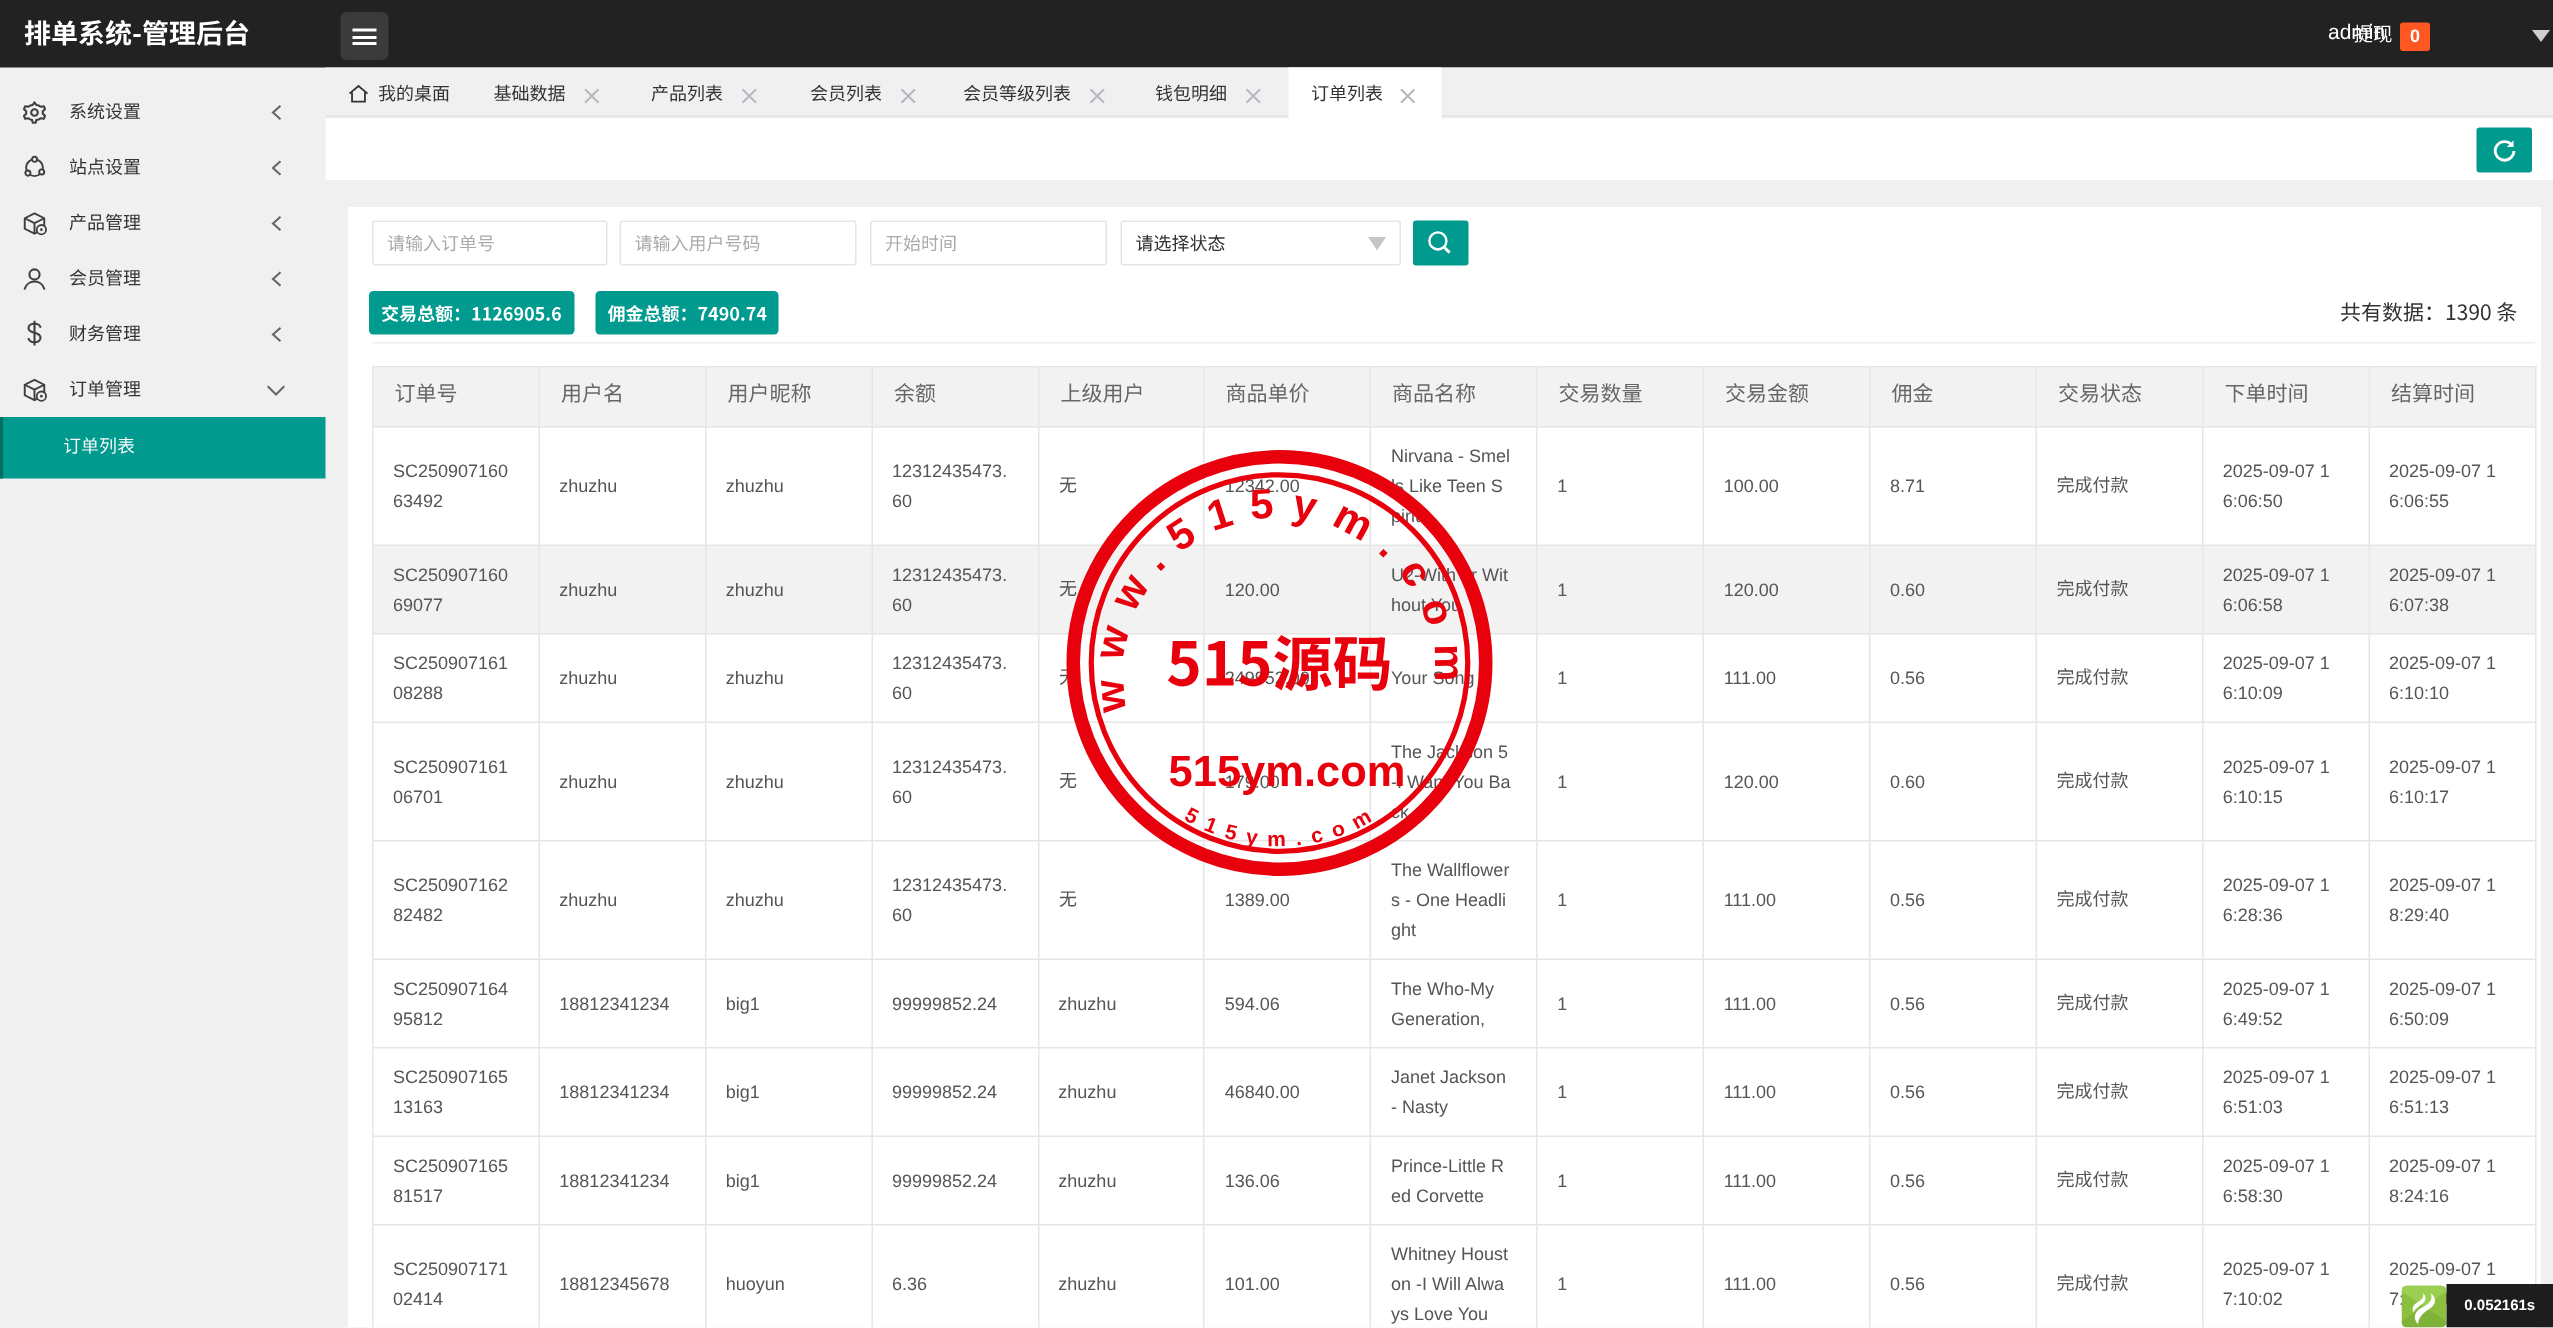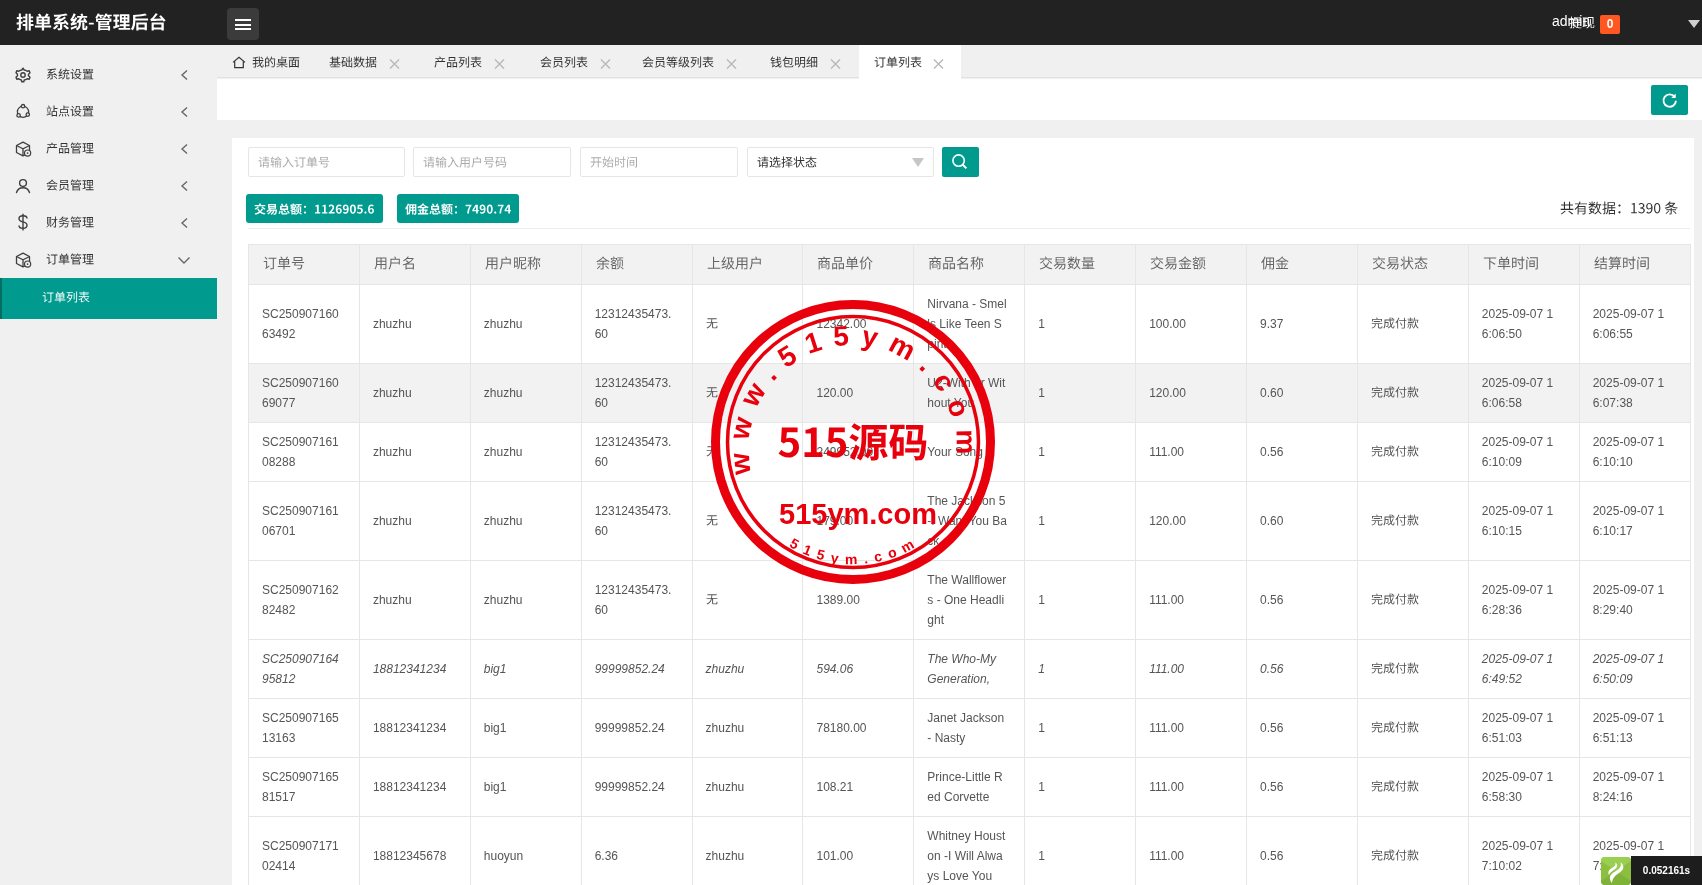--- a/index.html
+++ b/index.html
@@ -240,21 +240,21 @@
         <td>zhuzhu</td>
         <td>zhuzhu</td>
         <td>12312435473.<br>60</td>
         <td><svg style="vertical-align:middle;position:relative;top:-1px" width="13" height="13.7" viewBox="0 -10.6 13 13.7">
             <path fill="#555" d="M1.4 -9.3V-8.4H5.4C5.3 -7.5 5.3 -6.6 5.1 -5.7H0.6V-4.8H5C4.5 -2.8 3.3 -0.9 0.5 0.2C0.7 0.4 1 0.7 1.1 1C4.2 -0.3 5.4 -2.5 5.9 -4.8H6.1V-0.7C6.1 0.4 6.5 0.7 7.7 0.7C8 0.7 9.7 0.7 10 0.7C11.1 0.7 11.4 0.2 11.5 -1.7C11.3 -1.8 10.9 -2 10.6 -2.1C10.6 -0.5 10.5 -0.2 9.9 -0.2C9.5 -0.2 8.1 -0.2 7.8 -0.2C7.2 -0.2 7.1 -0.3 7.1 -0.7V-4.8H11.4V-5.7H6C6.2 -6.6 6.2 -7.5 6.3 -8.4H10.7V-9.3Z"></path>
           </svg></td>
         <td>12342.00</td>
         <td>Nirvana - Smel<br>ls Like Teen S<br>pirit</td>
         <td>1</td>
         <td>100.00</td>
-        <td>9.37</td>
+        <td>8.71</td>
         <td><svg style="vertical-align:middle;position:relative;top:-1px" width="49" height="13.7" viewBox="0 -10.6 49 13.7">
             <path fill="#555" d="M2.7 -6.6V-5.7H9.3V-6.6ZM0.7 -4.3V-3.5H3.9C3.8 -1.3 3.3 -0.3 0.5 0.2C0.7 0.4 0.9 0.7 1 1C4 0.3 4.6 -1 4.8 -3.5H6.9V-0.5C6.9 0.5 7.2 0.8 8.3 0.8C8.6 0.8 9.9 0.8 10.2 0.8C11.1 0.8 11.4 0.3 11.5 -1.3C11.2 -1.4 10.9 -1.5 10.7 -1.7C10.6 -0.3 10.5 -0.1 10.1 -0.1C9.8 -0.1 8.7 -0.1 8.4 -0.1C7.9 -0.1 7.8 -0.1 7.8 -0.5V-3.5H11.3V-4.3ZM5.1 -9.9C5.3 -9.6 5.5 -9.1 5.7 -8.7H1V-6H1.9V-7.8H10.1V-6H11V-8.7H6.7C6.6 -9.1 6.2 -9.7 6 -10.2Z M18.5 -10.1C18.5 -9.4 18.6 -8.7 18.6 -8H13.5V-4.7C13.5 -3.1 13.4 -1 12.4 0.4C12.6 0.6 13 0.9 13.2 1C14.3 -0.5 14.5 -3 14.5 -4.7V-4.7H16.7C16.6 -2.7 16.6 -1.9 16.4 -1.7C16.3 -1.6 16.2 -1.6 16 -1.6C15.8 -1.6 15.3 -1.6 14.7 -1.7C14.9 -1.4 15 -1.1 15 -0.8C15.6 -0.8 16.1 -0.8 16.5 -0.8C16.8 -0.8 17 -0.9 17.2 -1.2C17.4 -1.5 17.5 -2.5 17.5 -5.2C17.5 -5.3 17.6 -5.6 17.6 -5.6H14.5V-7.2H18.6C18.8 -5.2 19.1 -3.4 19.5 -2.1C18.7 -1.2 17.8 -0.4 16.8 0.2C16.9 0.3 17.3 0.7 17.4 0.9C18.3 0.3 19.2 -0.3 19.9 -1.1C20.4 0.1 21.2 0.9 22.1 0.9C23 0.9 23.4 0.3 23.5 -1.8C23.3 -1.9 22.9 -2.1 22.7 -2.3C22.7 -0.7 22.5 0 22.2 0C21.6 0 21 -0.7 20.6 -1.9C21.5 -3.1 22.2 -4.4 22.7 -6L21.8 -6.2C21.4 -5 20.9 -3.9 20.2 -3C19.9 -4.1 19.7 -5.6 19.6 -7.2H23.4V-8H19.5C19.5 -8.7 19.5 -9.4 19.5 -10.1ZM20.1 -9.5C20.8 -9.1 21.7 -8.5 22.2 -8L22.8 -8.7C22.3 -9.1 21.3 -9.7 20.6 -10Z M28.9 -4.9C29.5 -3.9 30.3 -2.6 30.6 -1.9L31.5 -2.3C31.1 -3 30.3 -4.3 29.7 -5.2ZM33 -9.9V-7.4H28.1V-6.5H33V-0.3C33 0 32.9 0.1 32.6 0.1C32.3 0.1 31.4 0.1 30.3 0.1C30.5 0.3 30.6 0.7 30.7 1C32 1 32.8 1 33.3 0.8C33.7 0.7 33.9 0.4 33.9 -0.3V-6.5H35.4V-7.4H33.9V-9.9ZM27.5 -10C26.8 -8.1 25.7 -6.3 24.4 -5.1C24.6 -4.9 24.9 -4.4 25 -4.2C25.4 -4.6 25.8 -5.1 26.2 -5.7V0.9H27.1V-7.1C27.6 -7.9 28.1 -8.8 28.4 -9.7Z M37.5 -2.6C37.2 -1.8 36.8 -0.9 36.4 -0.2C36.6 -0.1 36.9 0 37.1 0.1C37.5 -0.5 37.9 -1.5 38.2 -2.4ZM40.5 -2.4C40.8 -1.7 41.2 -0.9 41.4 -0.4L42.1 -0.7C41.9 -1.2 41.5 -2 41.2 -2.6ZM44.1 -6.2V-5.6C44.1 -4 44 -1.5 41.8 0.4C42 0.5 42.3 0.8 42.5 1C43.7 -0.1 44.3 -1.4 44.7 -2.6C45.1 -1 45.9 0.3 47 0.9C47.2 0.7 47.4 0.4 47.7 0.2C46.2 -0.6 45.4 -2.4 44.9 -4.5C45 -4.9 45 -5.3 45 -5.6V-6.2ZM39 -10V-8.9H36.6V-8.2H39V-7.1H36.9V-6.4H41.9V-7.1H39.8V-8.2H42.2V-8.9H39.8V-10ZM36.5 -3.8V-3H39V0C39 0.1 38.9 0.2 38.8 0.2C38.7 0.2 38.2 0.2 37.8 0.2C37.9 0.4 38 0.7 38 0.9C38.7 0.9 39.2 0.9 39.4 0.8C39.7 0.7 39.8 0.4 39.8 0V-3H42.3V-3.8ZM43.2 -10.1C43 -8.2 42.5 -6.4 41.8 -5.2V-5.5H37V-4.7H41.8V-5.1C42 -5 42.3 -4.7 42.5 -4.6C42.9 -5.3 43.2 -6.1 43.5 -7.1H46.4C46.2 -6.3 46 -5.4 45.8 -4.8L46.5 -4.6C46.9 -5.4 47.2 -6.7 47.4 -7.8L46.8 -7.9L46.7 -7.9H43.7C43.8 -8.6 44 -9.3 44.1 -9.9Z"></path>
           </svg></td>
         <td>2025-09-07 1<br>6:06:50</td>
         <td>2025-09-07 1<br>6:06:55</td>
       </tr>
       <tr style="height:59px;background:#f2f2f2">
         <td>SC250907160<br>69077</td>
         <td>zhuzhu</td>
         <td>zhuzhu</td>
@@ -323,21 +323,21 @@
         <td>The Wallflower<br>s - One Headli<br>ght</td>
         <td>1</td>
         <td>111.00</td>
         <td>0.56</td>
         <td><svg style="vertical-align:middle;position:relative;top:-1px" width="49" height="13.7" viewBox="0 -10.6 49 13.7">
             <path fill="#555" d="M2.7 -6.6V-5.7H9.3V-6.6ZM0.7 -4.3V-3.5H3.9C3.8 -1.3 3.3 -0.3 0.5 0.2C0.7 0.4 0.9 0.7 1 1C4 0.3 4.6 -1 4.8 -3.5H6.9V-0.5C6.9 0.5 7.2 0.8 8.3 0.8C8.6 0.8 9.9 0.8 10.2 0.8C11.1 0.8 11.4 0.3 11.5 -1.3C11.2 -1.4 10.9 -1.5 10.7 -1.7C10.6 -0.3 10.5 -0.1 10.1 -0.1C9.8 -0.1 8.7 -0.1 8.4 -0.1C7.9 -0.1 7.8 -0.1 7.8 -0.5V-3.5H11.3V-4.3ZM5.1 -9.9C5.3 -9.6 5.5 -9.1 5.7 -8.7H1V-6H1.9V-7.8H10.1V-6H11V-8.7H6.7C6.6 -9.1 6.2 -9.7 6 -10.2Z M18.5 -10.1C18.5 -9.4 18.6 -8.7 18.6 -8H13.5V-4.7C13.5 -3.1 13.4 -1 12.4 0.4C12.6 0.6 13 0.9 13.2 1C14.3 -0.5 14.5 -3 14.5 -4.7V-4.7H16.7C16.6 -2.7 16.6 -1.9 16.4 -1.7C16.3 -1.6 16.2 -1.6 16 -1.6C15.8 -1.6 15.3 -1.6 14.7 -1.7C14.9 -1.4 15 -1.1 15 -0.8C15.6 -0.8 16.1 -0.8 16.5 -0.8C16.8 -0.8 17 -0.9 17.2 -1.2C17.4 -1.5 17.5 -2.5 17.5 -5.2C17.5 -5.3 17.6 -5.6 17.6 -5.6H14.5V-7.2H18.6C18.8 -5.2 19.1 -3.4 19.5 -2.1C18.7 -1.2 17.8 -0.4 16.8 0.2C16.9 0.3 17.3 0.7 17.4 0.9C18.3 0.3 19.2 -0.3 19.9 -1.1C20.4 0.1 21.2 0.9 22.1 0.9C23 0.9 23.4 0.3 23.5 -1.8C23.3 -1.9 22.9 -2.1 22.7 -2.3C22.7 -0.7 22.5 0 22.2 0C21.6 0 21 -0.7 20.6 -1.9C21.5 -3.1 22.2 -4.4 22.7 -6L21.8 -6.2C21.4 -5 20.9 -3.9 20.2 -3C19.9 -4.1 19.7 -5.6 19.6 -7.2H23.4V-8H19.5C19.5 -8.7 19.5 -9.4 19.5 -10.1ZM20.1 -9.5C20.8 -9.1 21.7 -8.5 22.2 -8L22.8 -8.7C22.3 -9.1 21.3 -9.7 20.6 -10Z M28.9 -4.9C29.5 -3.9 30.3 -2.6 30.6 -1.9L31.5 -2.3C31.1 -3 30.3 -4.3 29.7 -5.2ZM33 -9.9V-7.4H28.1V-6.5H33V-0.3C33 0 32.9 0.1 32.6 0.1C32.3 0.1 31.4 0.1 30.3 0.1C30.5 0.3 30.6 0.7 30.7 1C32 1 32.8 1 33.3 0.8C33.7 0.7 33.9 0.4 33.9 -0.3V-6.5H35.4V-7.4H33.9V-9.9ZM27.5 -10C26.8 -8.1 25.7 -6.3 24.4 -5.1C24.6 -4.9 24.9 -4.4 25 -4.2C25.4 -4.6 25.8 -5.1 26.2 -5.7V0.9H27.1V-7.1C27.6 -7.9 28.1 -8.8 28.4 -9.7Z M37.5 -2.6C37.2 -1.8 36.8 -0.9 36.4 -0.2C36.6 -0.1 36.9 0 37.1 0.1C37.5 -0.5 37.9 -1.5 38.2 -2.4ZM40.5 -2.4C40.8 -1.7 41.2 -0.9 41.4 -0.4L42.1 -0.7C41.9 -1.2 41.5 -2 41.2 -2.6ZM44.1 -6.2V-5.6C44.1 -4 44 -1.5 41.8 0.4C42 0.5 42.3 0.8 42.5 1C43.7 -0.1 44.3 -1.4 44.7 -2.6C45.1 -1 45.9 0.3 47 0.9C47.2 0.7 47.4 0.4 47.7 0.2C46.2 -0.6 45.4 -2.4 44.9 -4.5C45 -4.9 45 -5.3 45 -5.6V-6.2ZM39 -10V-8.9H36.6V-8.2H39V-7.1H36.9V-6.4H41.9V-7.1H39.8V-8.2H42.2V-8.9H39.8V-10ZM36.5 -3.8V-3H39V0C39 0.1 38.9 0.2 38.8 0.2C38.7 0.2 38.2 0.2 37.8 0.2C37.9 0.4 38 0.7 38 0.9C38.7 0.9 39.2 0.9 39.4 0.8C39.7 0.7 39.8 0.4 39.8 0V-3H42.3V-3.8ZM43.2 -10.1C43 -8.2 42.5 -6.4 41.8 -5.2V-5.5H37V-4.7H41.8V-5.1C42 -5 42.3 -4.7 42.5 -4.6C42.9 -5.3 43.2 -6.1 43.5 -7.1H46.4C46.2 -6.3 46 -5.4 45.8 -4.8L46.5 -4.6C46.9 -5.4 47.2 -6.7 47.4 -7.8L46.8 -7.9L46.7 -7.9H43.7C43.8 -8.6 44 -9.3 44.1 -9.9Z"></path>
           </svg></td>
         <td>2025-09-07 1<br>6:28:36</td>
         <td>2025-09-07 1<br>8:29:40</td>
       </tr>
-      <tr style="height:59px;font-style:italic;">
+      <tr style="height:59px;">
         <td>SC250907164<br>95812</td>
         <td>18812341234</td>
         <td>big1</td>
         <td>99999852.24</td>
         <td>zhuzhu</td>
         <td>594.06</td>
         <td>The Who-My<br>Generation,</td>
         <td>1</td>
         <td>111.00</td>
         <td>0.56</td>
@@ -346,38 +346,38 @@
           </svg></td>
         <td>2025-09-07 1<br>6:49:52</td>
         <td>2025-09-07 1<br>6:50:09</td>
       </tr>
       <tr style="height:59px;">
         <td>SC250907165<br>13163</td>
         <td>18812341234</td>
         <td>big1</td>
         <td>99999852.24</td>
         <td>zhuzhu</td>
-        <td>78180.00</td>
+        <td>46840.00</td>
         <td>Janet Jackson<br>- Nasty</td>
         <td>1</td>
         <td>111.00</td>
         <td>0.56</td>
         <td><svg style="vertical-align:middle;position:relative;top:-1px" width="49" height="13.7" viewBox="0 -10.6 49 13.7">
             <path fill="#555" d="M2.7 -6.6V-5.7H9.3V-6.6ZM0.7 -4.3V-3.5H3.9C3.8 -1.3 3.3 -0.3 0.5 0.2C0.7 0.4 0.9 0.7 1 1C4 0.3 4.6 -1 4.8 -3.5H6.9V-0.5C6.9 0.5 7.2 0.8 8.3 0.8C8.6 0.8 9.9 0.8 10.2 0.8C11.1 0.8 11.4 0.3 11.5 -1.3C11.2 -1.4 10.9 -1.5 10.7 -1.7C10.6 -0.3 10.5 -0.1 10.1 -0.1C9.8 -0.1 8.7 -0.1 8.4 -0.1C7.9 -0.1 7.8 -0.1 7.8 -0.5V-3.5H11.3V-4.3ZM5.1 -9.9C5.3 -9.6 5.5 -9.1 5.7 -8.7H1V-6H1.9V-7.8H10.1V-6H11V-8.7H6.7C6.6 -9.1 6.2 -9.7 6 -10.2Z M18.5 -10.1C18.5 -9.4 18.6 -8.7 18.6 -8H13.5V-4.7C13.5 -3.1 13.4 -1 12.4 0.4C12.6 0.6 13 0.9 13.2 1C14.3 -0.5 14.5 -3 14.5 -4.7V-4.7H16.7C16.6 -2.7 16.6 -1.9 16.4 -1.7C16.3 -1.6 16.2 -1.6 16 -1.6C15.8 -1.6 15.3 -1.6 14.7 -1.7C14.9 -1.4 15 -1.1 15 -0.8C15.6 -0.8 16.1 -0.8 16.5 -0.8C16.8 -0.8 17 -0.9 17.2 -1.2C17.4 -1.5 17.5 -2.5 17.5 -5.2C17.5 -5.3 17.6 -5.6 17.6 -5.6H14.5V-7.2H18.6C18.8 -5.2 19.1 -3.4 19.5 -2.1C18.7 -1.2 17.8 -0.4 16.8 0.2C16.9 0.3 17.3 0.7 17.4 0.9C18.3 0.3 19.2 -0.3 19.9 -1.1C20.4 0.1 21.2 0.9 22.1 0.9C23 0.9 23.4 0.3 23.5 -1.8C23.3 -1.9 22.9 -2.1 22.7 -2.3C22.7 -0.7 22.5 0 22.2 0C21.6 0 21 -0.7 20.6 -1.9C21.5 -3.1 22.2 -4.4 22.7 -6L21.8 -6.2C21.4 -5 20.9 -3.9 20.2 -3C19.9 -4.1 19.7 -5.6 19.6 -7.2H23.4V-8H19.5C19.5 -8.7 19.5 -9.4 19.5 -10.1ZM20.1 -9.5C20.8 -9.1 21.7 -8.5 22.2 -8L22.8 -8.7C22.3 -9.1 21.3 -9.7 20.6 -10Z M28.9 -4.9C29.5 -3.9 30.3 -2.6 30.6 -1.9L31.5 -2.3C31.1 -3 30.3 -4.3 29.7 -5.2ZM33 -9.9V-7.4H28.1V-6.5H33V-0.3C33 0 32.9 0.1 32.6 0.1C32.3 0.1 31.4 0.1 30.3 0.1C30.5 0.3 30.6 0.7 30.7 1C32 1 32.8 1 33.3 0.8C33.7 0.7 33.9 0.4 33.9 -0.3V-6.5H35.4V-7.4H33.9V-9.9ZM27.5 -10C26.8 -8.1 25.7 -6.3 24.4 -5.1C24.6 -4.9 24.9 -4.4 25 -4.2C25.4 -4.6 25.8 -5.1 26.2 -5.7V0.9H27.1V-7.1C27.6 -7.9 28.1 -8.8 28.4 -9.7Z M37.5 -2.6C37.2 -1.8 36.8 -0.9 36.4 -0.2C36.6 -0.1 36.9 0 37.1 0.1C37.5 -0.5 37.9 -1.5 38.2 -2.4ZM40.5 -2.4C40.8 -1.7 41.2 -0.9 41.4 -0.4L42.1 -0.7C41.9 -1.2 41.5 -2 41.2 -2.6ZM44.1 -6.2V-5.6C44.1 -4 44 -1.5 41.8 0.4C42 0.5 42.3 0.8 42.5 1C43.7 -0.1 44.3 -1.4 44.7 -2.6C45.1 -1 45.9 0.3 47 0.9C47.2 0.7 47.4 0.4 47.7 0.2C46.2 -0.6 45.4 -2.4 44.9 -4.5C45 -4.9 45 -5.3 45 -5.6V-6.2ZM39 -10V-8.9H36.6V-8.2H39V-7.1H36.9V-6.4H41.9V-7.1H39.8V-8.2H42.2V-8.9H39.8V-10ZM36.5 -3.8V-3H39V0C39 0.1 38.9 0.2 38.8 0.2C38.7 0.2 38.2 0.2 37.8 0.2C37.9 0.4 38 0.7 38 0.9C38.7 0.9 39.2 0.9 39.4 0.8C39.7 0.7 39.8 0.4 39.8 0V-3H42.3V-3.8ZM43.2 -10.1C43 -8.2 42.5 -6.4 41.8 -5.2V-5.5H37V-4.7H41.8V-5.1C42 -5 42.3 -4.7 42.5 -4.6C42.9 -5.3 43.2 -6.1 43.5 -7.1H46.4C46.2 -6.3 46 -5.4 45.8 -4.8L46.5 -4.6C46.9 -5.4 47.2 -6.7 47.4 -7.8L46.8 -7.9L46.7 -7.9H43.7C43.8 -8.6 44 -9.3 44.1 -9.9Z"></path>
           </svg></td>
         <td>2025-09-07 1<br>6:51:03</td>
         <td>2025-09-07 1<br>6:51:13</td>
       </tr>
       <tr style="height:59px;">
         <td>SC250907165<br>81517</td>
         <td>18812341234</td>
         <td>big1</td>
         <td>99999852.24</td>
         <td>zhuzhu</td>
-        <td>108.21</td>
+        <td>136.06</td>
         <td>Prince-Little R<br>ed Corvette</td>
         <td>1</td>
         <td>111.00</td>
         <td>0.56</td>
         <td><svg style="vertical-align:middle;position:relative;top:-1px" width="49" height="13.7" viewBox="0 -10.6 49 13.7">
             <path fill="#555" d="M2.7 -6.6V-5.7H9.3V-6.6ZM0.7 -4.3V-3.5H3.9C3.8 -1.3 3.3 -0.3 0.5 0.2C0.7 0.4 0.9 0.7 1 1C4 0.3 4.6 -1 4.8 -3.5H6.9V-0.5C6.9 0.5 7.2 0.8 8.3 0.8C8.6 0.8 9.9 0.8 10.2 0.8C11.1 0.8 11.4 0.3 11.5 -1.3C11.2 -1.4 10.9 -1.5 10.7 -1.7C10.6 -0.3 10.5 -0.1 10.1 -0.1C9.8 -0.1 8.7 -0.1 8.4 -0.1C7.9 -0.1 7.8 -0.1 7.8 -0.5V-3.5H11.3V-4.3ZM5.1 -9.9C5.3 -9.6 5.5 -9.1 5.7 -8.7H1V-6H1.9V-7.8H10.1V-6H11V-8.7H6.7C6.6 -9.1 6.2 -9.7 6 -10.2Z M18.5 -10.1C18.5 -9.4 18.6 -8.7 18.6 -8H13.5V-4.7C13.5 -3.1 13.4 -1 12.4 0.4C12.6 0.6 13 0.9 13.2 1C14.3 -0.5 14.5 -3 14.5 -4.7V-4.7H16.7C16.6 -2.7 16.6 -1.9 16.4 -1.7C16.3 -1.6 16.2 -1.6 16 -1.6C15.8 -1.6 15.3 -1.6 14.7 -1.7C14.9 -1.4 15 -1.1 15 -0.8C15.6 -0.8 16.1 -0.8 16.5 -0.8C16.8 -0.8 17 -0.9 17.2 -1.2C17.4 -1.5 17.5 -2.5 17.5 -5.2C17.5 -5.3 17.6 -5.6 17.6 -5.6H14.5V-7.2H18.6C18.8 -5.2 19.1 -3.4 19.5 -2.1C18.7 -1.2 17.8 -0.4 16.8 0.2C16.9 0.3 17.3 0.7 17.4 0.9C18.3 0.3 19.2 -0.3 19.9 -1.1C20.4 0.1 21.2 0.9 22.1 0.9C23 0.9 23.4 0.3 23.5 -1.8C23.3 -1.9 22.9 -2.1 22.7 -2.3C22.7 -0.7 22.5 0 22.2 0C21.6 0 21 -0.7 20.6 -1.9C21.5 -3.1 22.2 -4.4 22.7 -6L21.8 -6.2C21.4 -5 20.9 -3.9 20.2 -3C19.9 -4.1 19.7 -5.6 19.6 -7.2H23.4V-8H19.5C19.5 -8.7 19.5 -9.4 19.5 -10.1ZM20.1 -9.5C20.8 -9.1 21.7 -8.5 22.2 -8L22.8 -8.7C22.3 -9.1 21.3 -9.7 20.6 -10Z M28.9 -4.9C29.5 -3.9 30.3 -2.6 30.6 -1.9L31.5 -2.3C31.1 -3 30.3 -4.3 29.7 -5.2ZM33 -9.9V-7.4H28.1V-6.5H33V-0.3C33 0 32.9 0.1 32.6 0.1C32.3 0.1 31.4 0.1 30.3 0.1C30.5 0.3 30.6 0.7 30.7 1C32 1 32.8 1 33.3 0.8C33.7 0.7 33.9 0.4 33.9 -0.3V-6.5H35.4V-7.4H33.9V-9.9ZM27.5 -10C26.8 -8.1 25.7 -6.3 24.4 -5.1C24.6 -4.9 24.9 -4.4 25 -4.2C25.4 -4.6 25.8 -5.1 26.2 -5.7V0.9H27.1V-7.1C27.6 -7.9 28.1 -8.8 28.4 -9.7Z M37.5 -2.6C37.2 -1.8 36.8 -0.9 36.4 -0.2C36.6 -0.1 36.9 0 37.1 0.1C37.5 -0.5 37.9 -1.5 38.2 -2.4ZM40.5 -2.4C40.8 -1.7 41.2 -0.9 41.4 -0.4L42.1 -0.7C41.9 -1.2 41.5 -2 41.2 -2.6ZM44.1 -6.2V-5.6C44.1 -4 44 -1.5 41.8 0.4C42 0.5 42.3 0.8 42.5 1C43.7 -0.1 44.3 -1.4 44.7 -2.6C45.1 -1 45.9 0.3 47 0.9C47.2 0.7 47.4 0.4 47.7 0.2C46.2 -0.6 45.4 -2.4 44.9 -4.5C45 -4.9 45 -5.3 45 -5.6V-6.2ZM39 -10V-8.9H36.6V-8.2H39V-7.1H36.9V-6.4H41.9V-7.1H39.8V-8.2H42.2V-8.9H39.8V-10ZM36.5 -3.8V-3H39V0C39 0.1 38.9 0.2 38.8 0.2C38.7 0.2 38.2 0.2 37.8 0.2C37.9 0.4 38 0.7 38 0.9C38.7 0.9 39.2 0.9 39.4 0.8C39.7 0.7 39.8 0.4 39.8 0V-3H42.3V-3.8ZM43.2 -10.1C43 -8.2 42.5 -6.4 41.8 -5.2V-5.5H37V-4.7H41.8V-5.1C42 -5 42.3 -4.7 42.5 -4.6C42.9 -5.3 43.2 -6.1 43.5 -7.1H46.4C46.2 -6.3 46 -5.4 45.8 -4.8L46.5 -4.6C46.9 -5.4 47.2 -6.7 47.4 -7.8L46.8 -7.9L46.7 -7.9H43.7C43.8 -8.6 44 -9.3 44.1 -9.9Z"></path>
           </svg></td>
         <td>2025-09-07 1<br>6:58:30</td>
         <td>2025-09-07 1<br>8:24:16</td>
       </tr>

